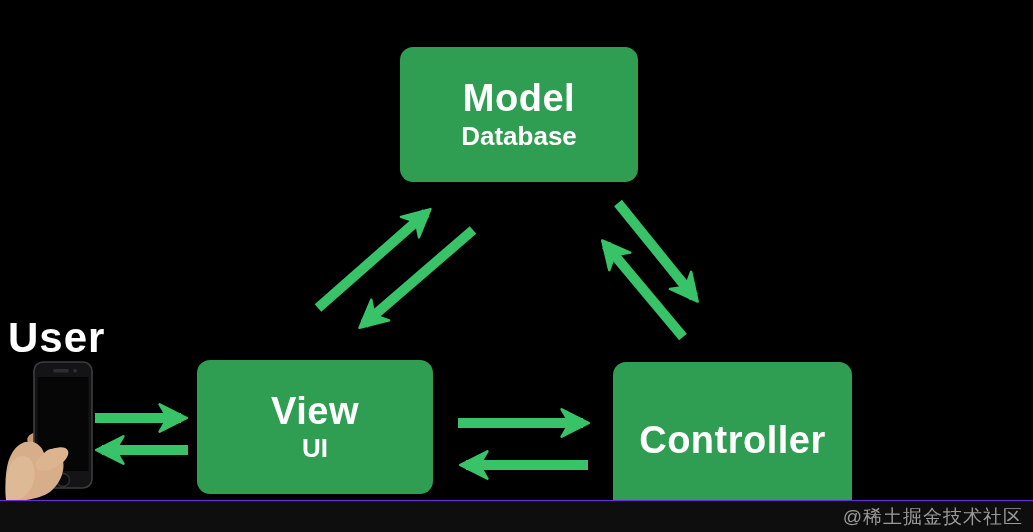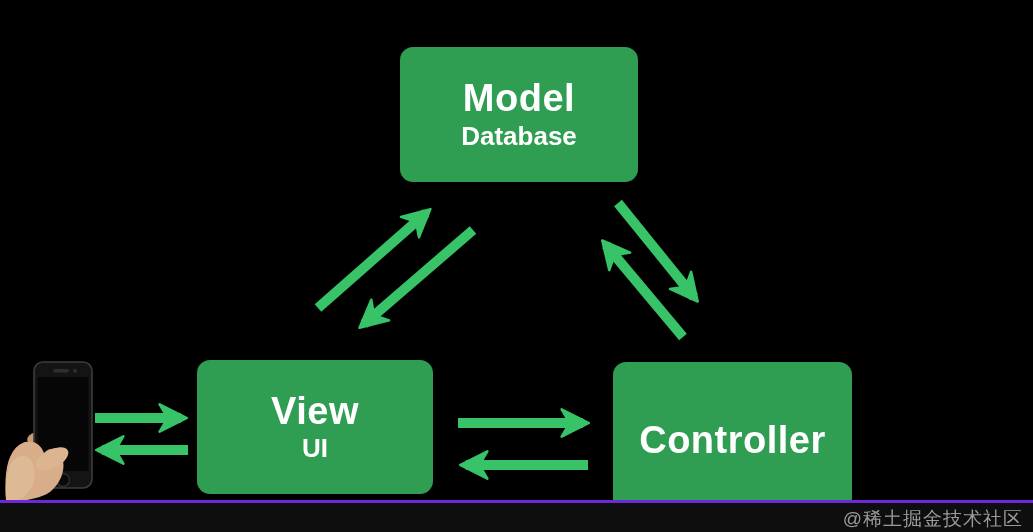--- a/index.html
+++ b/index.html
@@ -28,21 +28,21 @@
   #node-model{left:400px;top:47px;width:238px;height:135px;}
   #node-view{left:197px;top:360px;width:236px;height:134px;}
   #node-controller{left:613px;top:362px;width:239px;height:157px;}
   .user-label{
     position:absolute;left:8px;top:314px;font-size:42px;font-weight:bold;
     color:var(--text-white);letter-spacing:1px;
   }
   .phone-illustration{position:absolute;left:4px;top:360px;width:112px;height:140px;}
   .bottom-bar{
     position:absolute;left:0;top:500px;width:1033px;height:32px;
-    background:var(--bottom-bar);border-top:3px solid #6d28d9;box-sizing:border-box;
+    background:var(--bottom-bar);border-top:1px solid #6d28d9;box-sizing:border-box;
   }
   .watermark{
     position:absolute;right:10px;top:3px;font-size:19px;
     color:var(--watermark-gray);letter-spacing:1px;
   }
 </style>
 </head>
 <body>
 
 <div class="canvas">
@@ -74,20 +74,21 @@
 
   <div class="node" id="node-model">
     <div class="node-title">Model</div>
     <div class="node-sub">Database</div>
   </div>
 
   <div class="node" id="node-controller">
     <div class="node-title">Controller</div>
   </div>
 
+  <div class="user-label">User</div>
 
   <svg class="phone-illustration" viewBox="0 0 112 140" xmlns="http://www.w3.org/2000/svg">
 
     <ellipse cx="33" cy="78" rx="10" ry="6" fill="#c79a76" transform="rotate(-14 33 78)"></ellipse>
     <ellipse cx="31" cy="92" rx="11" ry="7" fill="#d3a983" transform="rotate(-9 31 92)"></ellipse>
     <ellipse cx="31" cy="106" rx="12" ry="8" fill="#d8b08a" transform="rotate(-5 31 106)"></ellipse>
 
     <rect x="30" y="2" width="58" height="126" rx="9" fill="#141416" stroke="#3d3d40" stroke-width="1.6"></rect>
 
     <rect x="49" y="9" width="16" height="3.6" rx="1.8" fill="#2e2e30"></rect>

